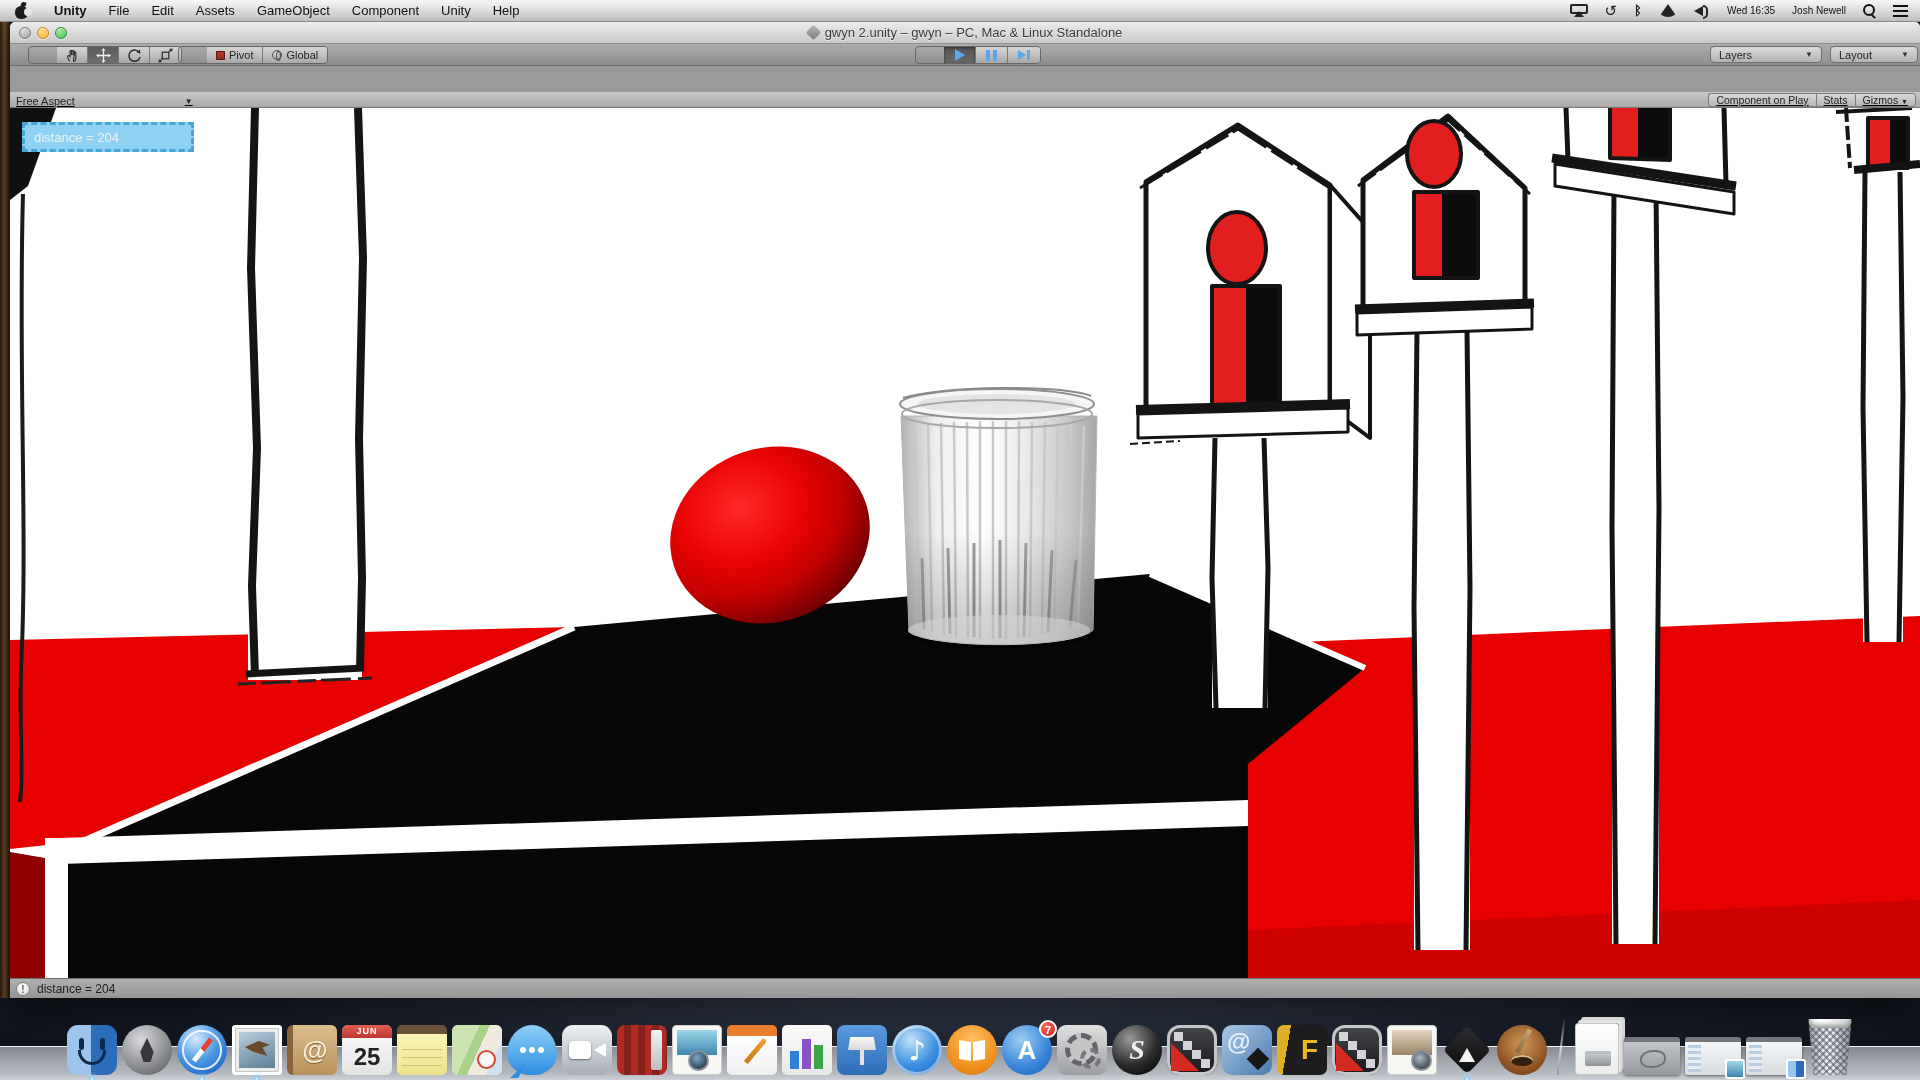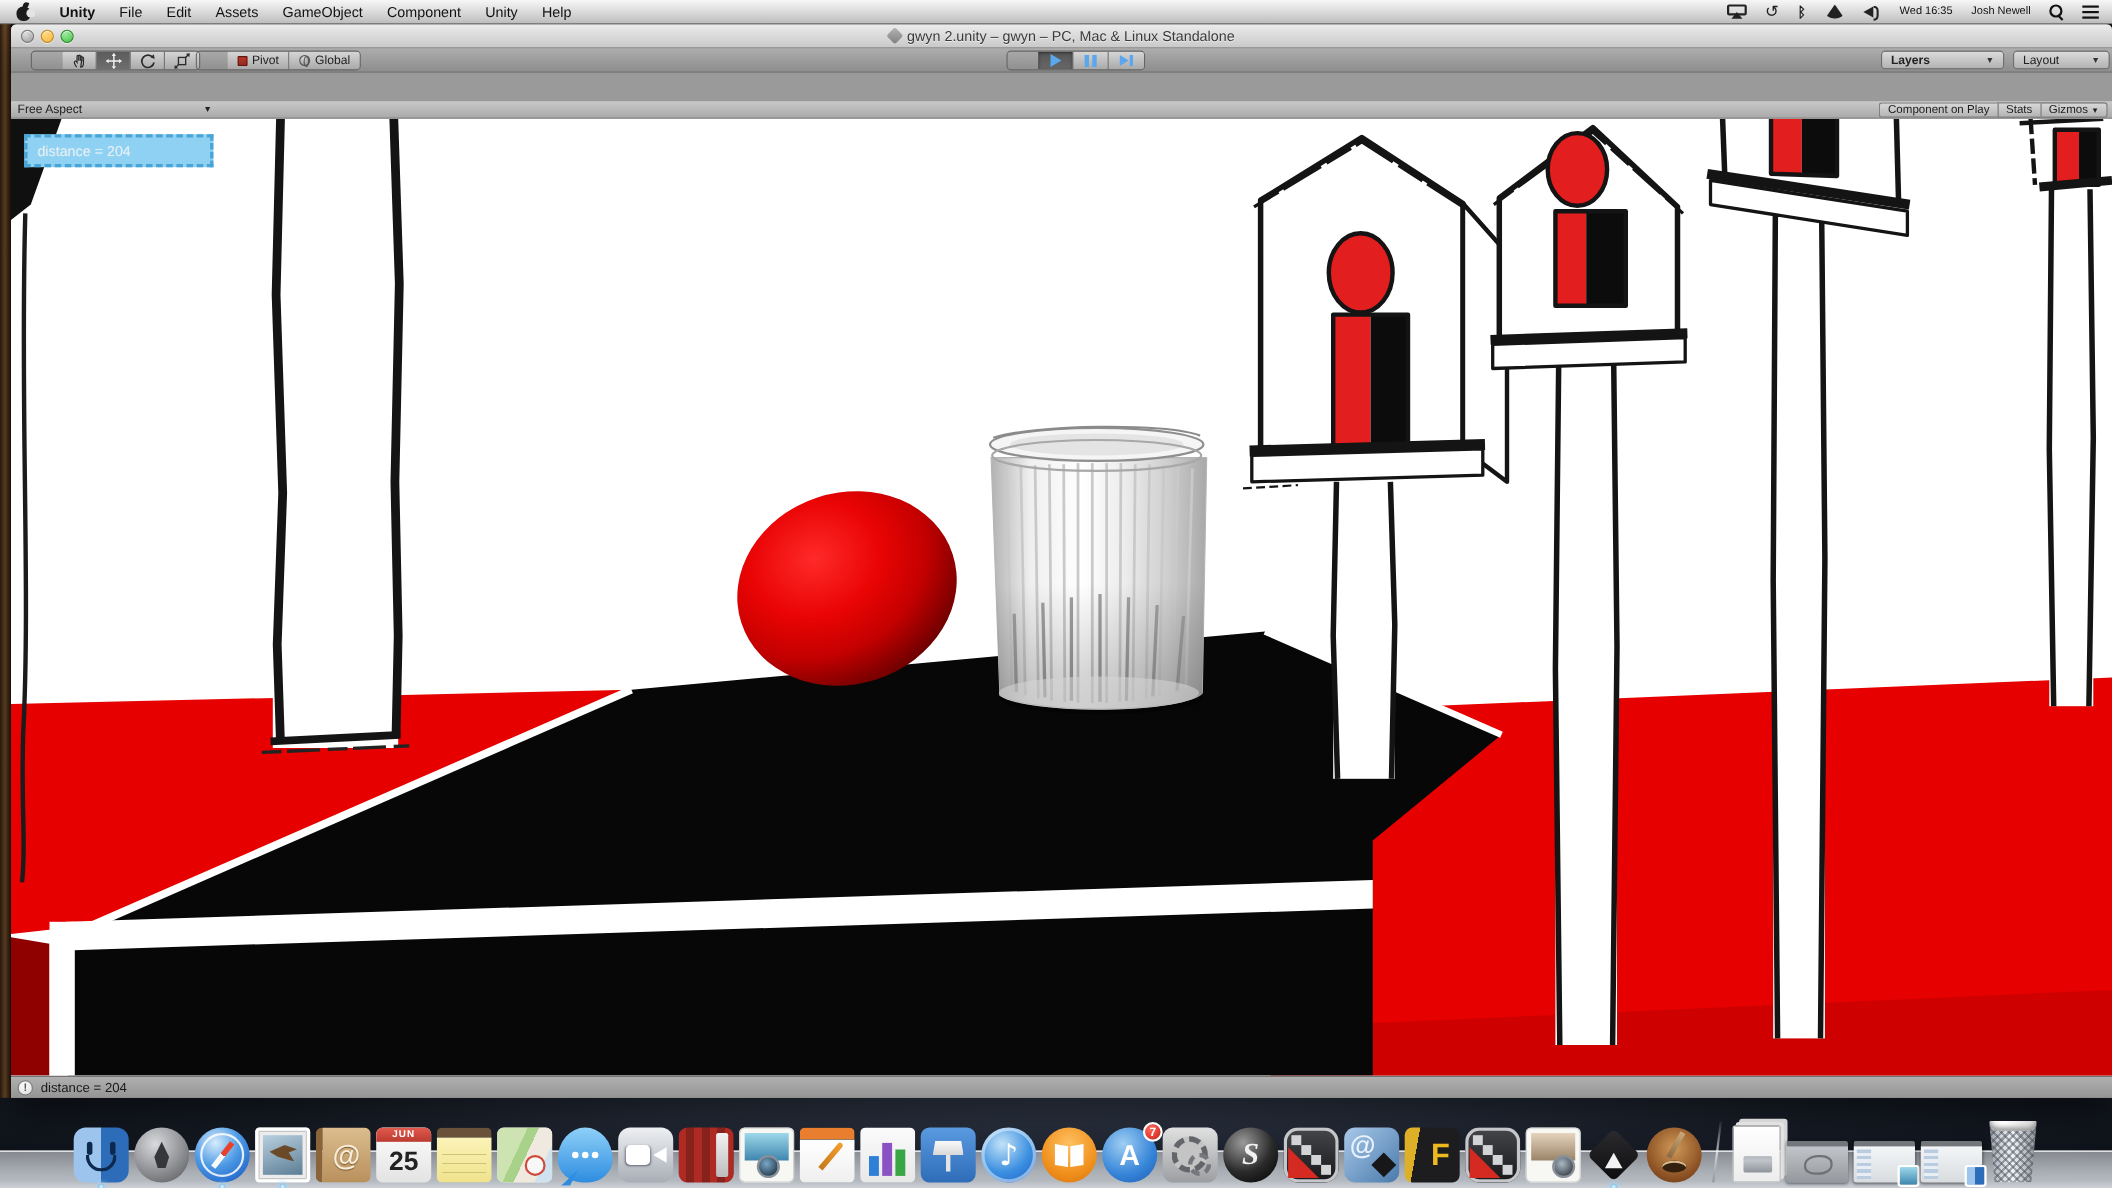--- a/index.html
+++ b/index.html
@@ -63,28 +63,28 @@
   .play-btn:last-child{border-right:none;}
   .play-btn.pressed{background:linear-gradient(#555,#686868);box-shadow:inset 0 1px 3px rgba(0,0,0,.5);}
   .tri{width:0;height:0;border-top:6px solid transparent;border-bottom:6px solid transparent;border-left:10px solid #5aa7ee;}
   .pause-bars{display:flex;gap:3px;}
   .pause-bars i{width:4px;height:11px;background:#5aa7ee;}
   .step-wrap{display:flex;align-items:center;gap:1px;}
   .step-wrap .tri{border-top-width:5px;border-bottom-width:5px;border-left-width:8px;}
   .step-wrap i{width:3px;height:10px;background:#5aa7ee;}
   .dd{position:absolute;top:2px;height:17px;background:linear-gradient(#dcdcdc,#b2b2b2);border:1px solid #6e6e6e;border-radius:4px;font-size:11px;color:#222;display:flex;align-items:center;padding:0 8px;}
   .dd .arr{margin-left:auto;font-size:8px;color:#333;}
-  .dd-layers{left:1700px;width:112px;font-weight:bold;}
+  .dd-layers{left:1700px;width:112px;}
   .dd-layout{left:1820px;width:88px;}
 
   
   .tabbar{position:absolute;left:0;top:44px;width:100%;height:26px;background:linear-gradient(#9b9b9b,#8e8e8e);border-bottom:1px solid #6a6a6a;}
   .tab{position:absolute;left:4px;top:4px;height:22px;padding:0 12px 0 8px;background:linear-gradient(#c2c2c2,#9d9d9d);border:1px solid #686868;border-bottom:none;border-radius:5px 5px 0 0;display:flex;align-items:center;gap:5px;font-size:11px;color:#1d1d1d;}
   .pac{width:11px;height:11px;border-radius:50%;background:conic-gradient(from 300deg,#3b3b3b 0 300deg,#d9d9d9 300deg 360deg);}
-  .controlbar{position:absolute;left:0;top:70px;width:100%;height:16px;background:linear-gradient(#c9c9c9,#a9a9a9);border-bottom:1px solid #787878;display:flex;align-items:center;}
+  .controlbar{position:absolute;left:0;top:70px;width:100%;height:16px;background:linear-gradient(#c9c9c9,#a9a9a9);border-bottom:1px solid #787878;display:flex;align-items:flex-end;text-decoration:underline;}
   .aspect{font-size:11px;color:#222;padding-left:6px;display:flex;align-items:center;gap:110px;}
   .aspect .arr{font-size:8px;}
   .cb-right{margin-left:auto;display:flex;align-items:center;height:14px;margin-right:4px;}
   .cb-btn{height:14px;line-height:13px;font-size:10.5px;color:#1e1e1e;background:linear-gradient(#d8d8d8,#b4b4b4);border:1px solid #7c7c7c;border-right:none;padding:0 7px;}
   .cb-btn:first-child{border-radius:3px 0 0 3px;}
   .cb-btn.last{border-right:1px solid #7c7c7c;border-radius:0 3px 3px 0;}
   .cb-btn .arr{font-size:7px;}
 
   
   .gameview{position:absolute;left:0;top:86px;width:1910px;height:870px;background:#fff;overflow:hidden;}

